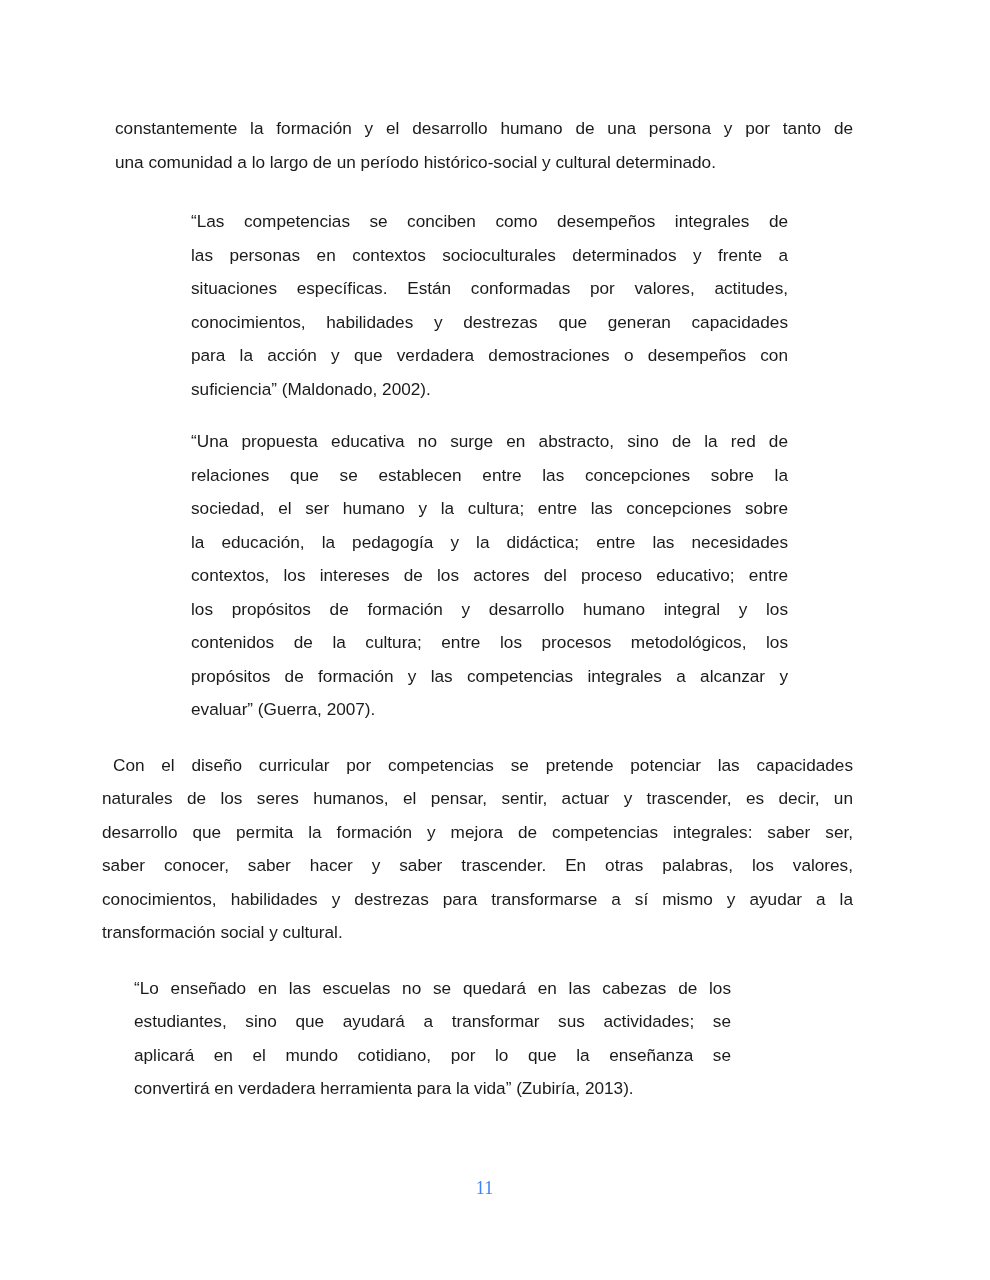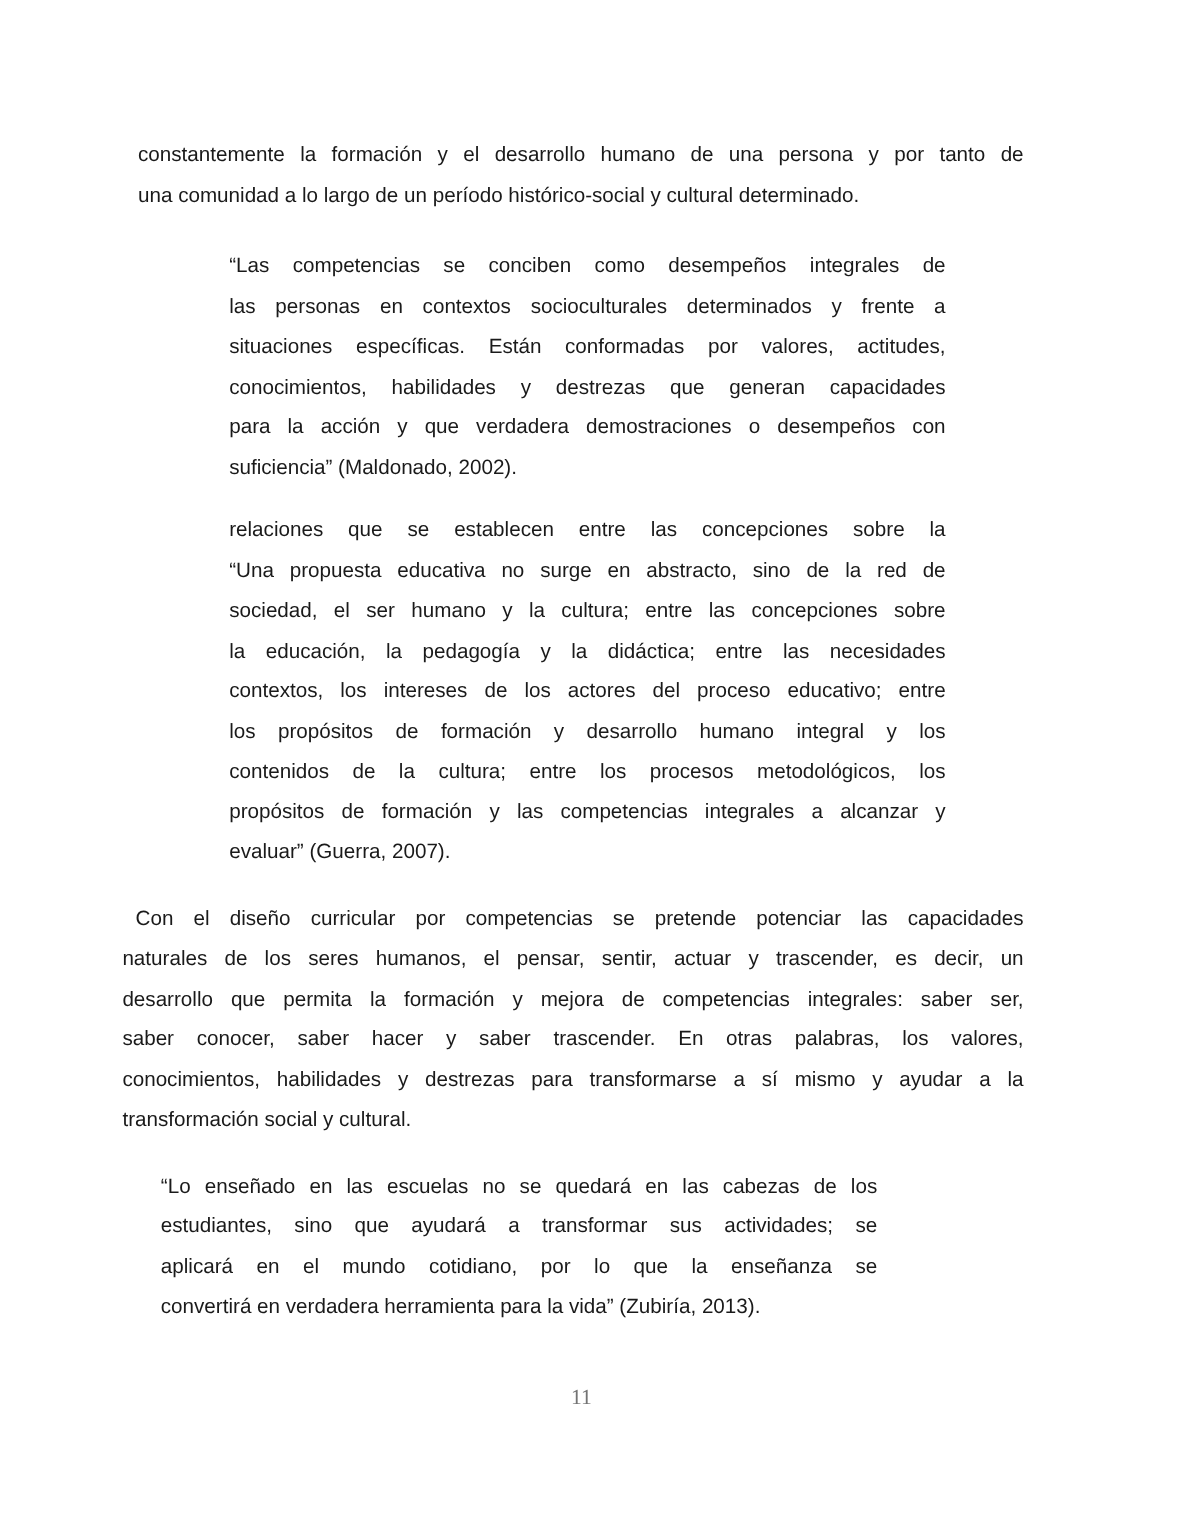--- a/index.html
+++ b/index.html
@@ -44,49 +44,49 @@
   }
   .body-para { width: 751px; }
   .body-para .line:first-child { text-indent: 11px; }
 
   .b1 { margin-top: 26px; }
   .b2 { margin-top: 19px; }
   .b3 { margin-top: 22px; }
   .b4 { margin-top: 22px; margin-left: 32px; }
 
   .page-number {
-    margin-top: 46px;
+    margin-top: 70px;
     text-align: center;
     padding-left: 14px;
     font-family: "Liberation Serif", serif;
     font-size: 18px;
     line-height: 24px;
-    color: #737373;
+    color: #3b82f6;
   }
 </style>
 </head>
 <body>
 
 <div class="page">
   <div class="content">
     <div class="block b0 cont-para">
         <div class="line">constantemente la formación y el desarrollo humano de una persona y por tanto de</div>
         <div class="line last">una comunidad a lo largo de un período histórico-social y cultural determinado.</div>
       </div>
     <div class="block b1 quote">
         <div class="line">“Las competencias se conciben como desempeños integrales de</div>
         <div class="line">las personas en contextos socioculturales determinados y frente a</div>
         <div class="line">situaciones específicas. Están conformadas por valores, actitudes,</div>
         <div class="line">conocimientos, habilidades y destrezas que generan capacidades</div>
         <div class="line">para la acción y que verdadera demostraciones o desempeños con</div>
         <div class="line last">suficiencia” (Maldonado, 2002).</div>
       </div>
     <div class="block b2 quote">
+        <div class="line">“Una propuesta educativa no surge en abstracto, sino de la red de</div>
         <div class="line">relaciones que se establecen entre las concepciones sobre la</div>
-        <div class="line">“Una propuesta educativa no surge en abstracto, sino de la red de</div>
         <div class="line">sociedad, el ser humano y la cultura; entre las concepciones sobre</div>
         <div class="line">la educación, la pedagogía y la didáctica; entre las necesidades</div>
         <div class="line">contextos, los intereses de los actores del proceso educativo; entre</div>
         <div class="line">los propósitos de formación y desarrollo humano integral y los</div>
         <div class="line">contenidos de la cultura; entre los procesos metodológicos, los</div>
         <div class="line">propósitos de formación y las competencias integrales a alcanzar y</div>
         <div class="line last">evaluar” (Guerra, 2007).</div>
       </div>
     <div class="block b3 body-para">
         <div class="line">Con el diseño curricular por competencias se pretende potenciar las capacidades</div>

